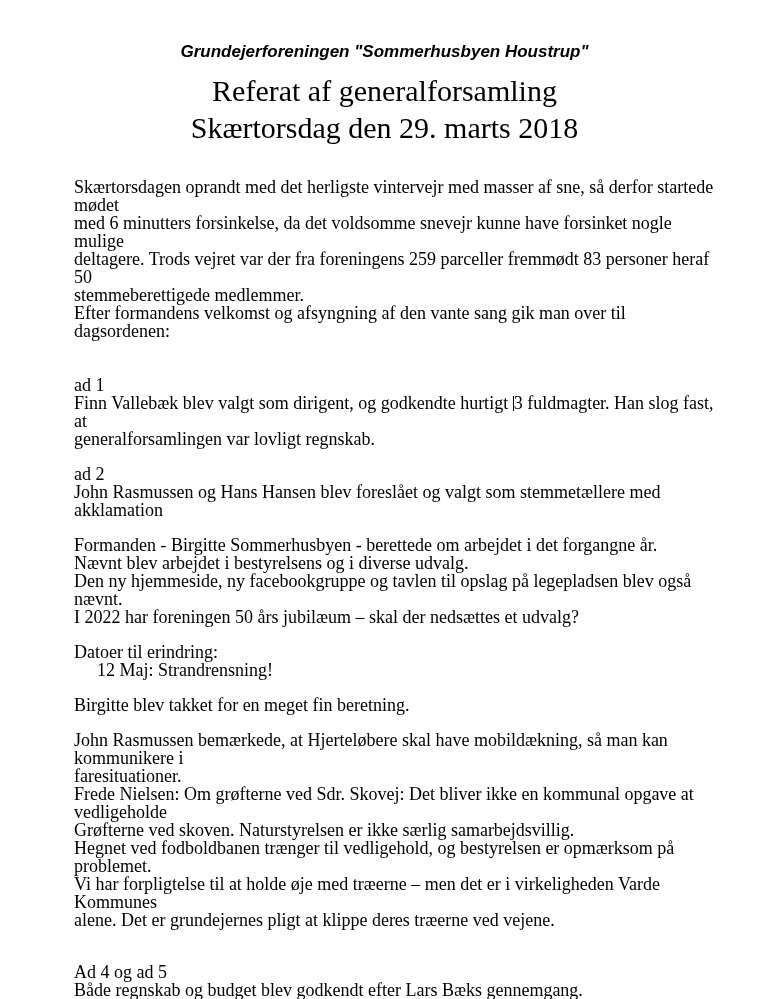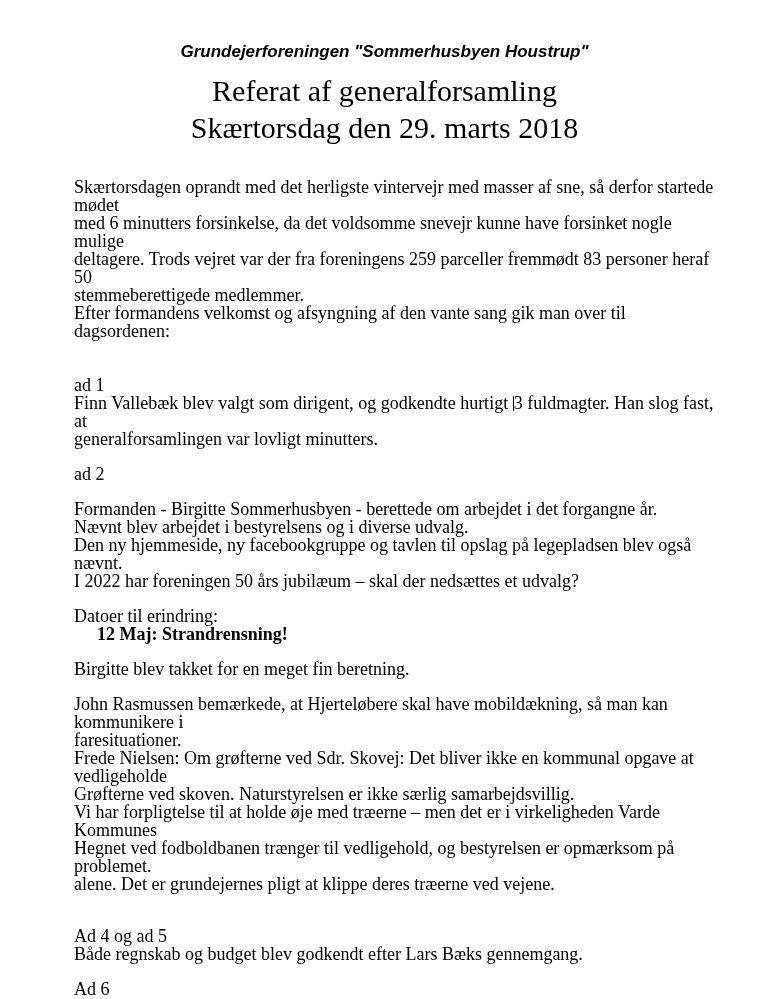--- a/index.html
+++ b/index.html
@@ -22,21 +22,21 @@
   }
   .t1 { top: 73px; }
   .t2 { top: 110px; }
   .body-text {
     position: absolute; left: 74px; top: 178px; width: 640px;
     font-size: 18px; line-height: 18px;
   }
   .body-text p { margin: 0; }
   .gap { height: 17px; }
   .gap2 { height: 36px; }
-  .indent { padding-left: 23px; font-weight: bold; }
+  .indent { padding-left: 23px; }
   .lead-space { padding-left: 4px; }
   .caret {
     display: inline-block; width: 1px; height: 15px; background: #000;
     vertical-align: -2px; margin-right: 0px;
   }
 </style>
 </head>
 <body>
 
 <h3 class="org">Grundejerforeningen "Sommerhusbyen Houstrup"</h3>
@@ -50,27 +50,28 @@
     <p>deltagere. Trods vejret var der fra foreningens 259 parceller fremmødt 83 personer heraf 50</p>
     <p>stemmeberettigede medlemmer.</p>
     <p>Efter formandens velkomst og afsyngning af den vante sang gik man over til dagsordenen:</p>
   </div>
 
   <div class="gap2"></div>
 
   <div>
     <p>ad 1</p>
     <p><span>Finn Vallebæk blev valgt som dirigent, og godkendte hurtigt </span><span class="caret"></span><span>3 fuldmagter.  Han slog fast, at</span></p>
-    <p>generalforsamlingen var lovligt minutters.</p>
+    <p>generalforsamlingen var lovligt regnskab.</p>
   </div>
 
   <div class="gap"></div>
 
   <div>
     <p>ad 2</p>
+    <p>John Rasmussen og Hans Hansen blev foreslået og valgt som stemmetællere med akklamation</p>
   </div>
 
   <div class="gap"></div>
 
   <div>
     <p>Formanden - Birgitte Sommerhusbyen - berettede om arbejdet i det forgangne år.</p>
     <p>Nævnt blev arbejdet i bestyrelsens og i diverse udvalg.</p>
     <p>Den ny hjemmeside, ny facebookgruppe og tavlen til opslag på legepladsen blev også nævnt.</p>
     <p>I 2022 har foreningen 50 års jubilæum – skal der nedsættes et udvalg?</p>
 
@@ -82,22 +83,22 @@
     <div class="gap"></div>
 
     <p>Birgitte blev takket for en meget fin beretning.</p>
 
     <div class="gap"></div>
 
     <p>John Rasmussen bemærkede, at Hjerteløbere skal have mobildækning, så man kan kommunikere i</p>
     <p>faresituationer.</p>
     <p>Frede Nielsen: Om grøfterne ved Sdr. Skovej: Det bliver ikke en kommunal opgave at vedligeholde</p>
     <p>Grøfterne ved skoven. Naturstyrelsen er ikke særlig samarbejdsvillig.</p>
+    <p>Hegnet ved fodboldbanen trænger til vedligehold, og bestyrelsen er opmærksom på problemet.</p>
     <p>Vi har forpligtelse til at holde øje med træerne – men det er i virkeligheden Varde Kommunes</p>
-    <p>Hegnet ved fodboldbanen trænger til vedligehold, og bestyrelsen er opmærksom på problemet.</p>
     <p>alene. Det er grundejernes pligt at klippe deres træerne ved vejene.</p>
 
     <div class="gap"></div>
 
   </div>
 
   <div class="gap"></div>
 
   <div>
     <p>Ad 4 og ad 5</p>

